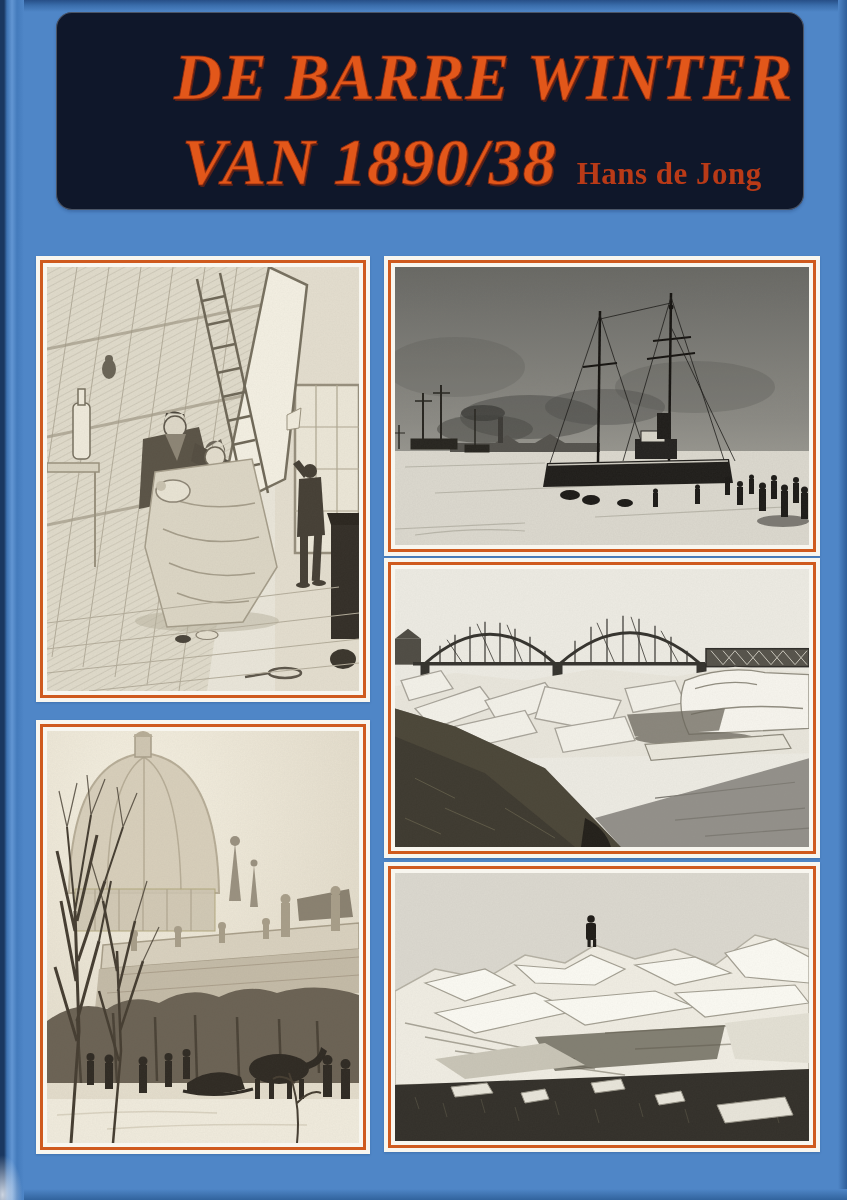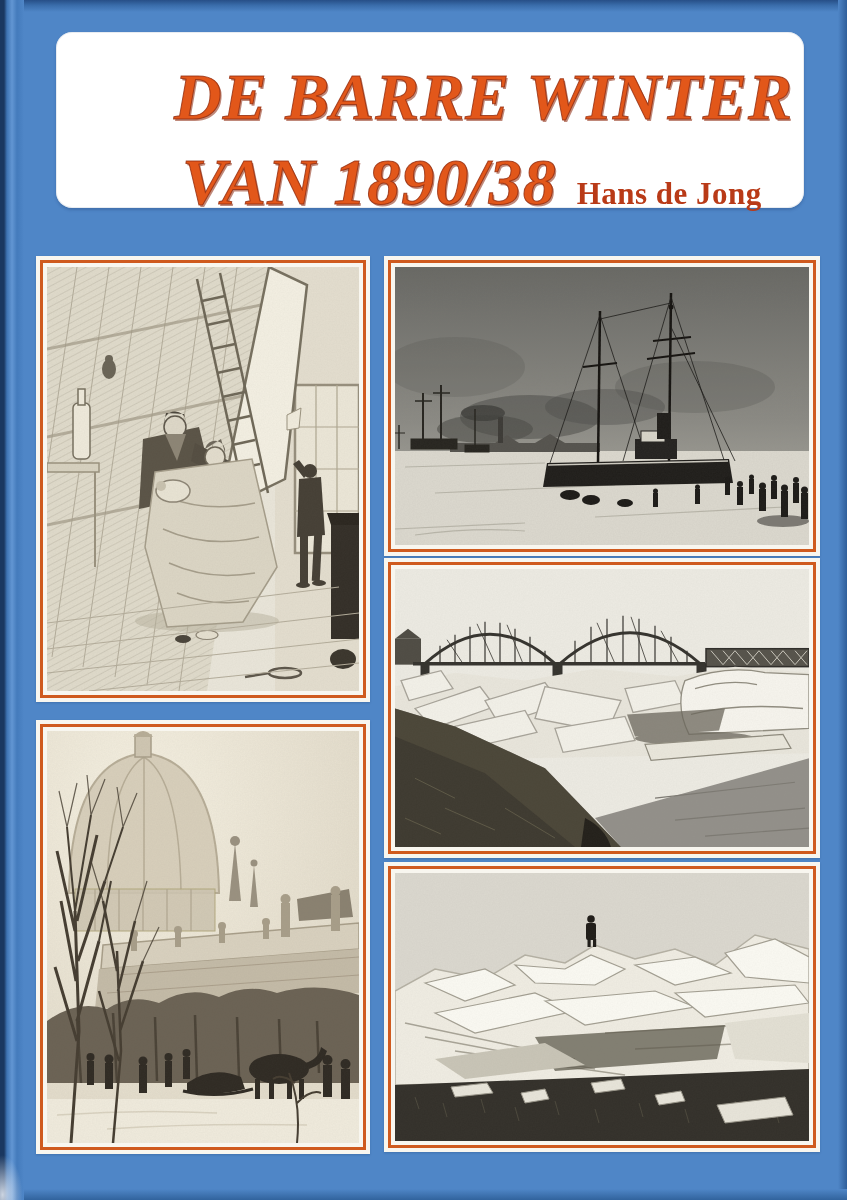--- a/index.html
+++ b/index.html
@@ -14,22 +14,22 @@
   .edge-bottom{position:absolute;left:0;bottom:0;width:847px;height:11px;
     background:linear-gradient(0deg,#2c5causes 0,#31639d 0%,#4f86c7 100%);
     background:linear-gradient(0deg,#31639d 0%,#4f86c7 100%);}
   .edge-right{position:absolute;right:0;top:0;width:9px;height:1200px;
     background:linear-gradient(270deg,#2f5f9b 0%,#4f86c7 100%);}
   .spine{position:absolute;left:0;top:0;width:24px;height:1200px;
     background:linear-gradient(90deg,#1a3760 0px,#1a3760 4px,#3f74b4 7px,#6296d3 12px,#447bbc 17px,#4f86c7 24px);}
   .spine-wear{position:absolute;left:0;top:1148px;width:26px;height:52px;
     background:radial-gradient(ellipse at 10% 90%,rgba(235,240,248,.85) 0%,rgba(235,240,248,0) 60%);}
   
-  .title-panel{position:absolute;left:56px;top:32px;width:748px;height:176px;
-    background:#ffffff;border-radius:16px;
+  .title-panel{position:absolute;left:56px;top:12px;width:748px;height:198px;
+    background:#0f172a;border-radius:16px;
     box-shadow:0 2px 3px rgba(25,55,105,.28), inset 0 0 0 1px rgba(190,200,215,.35);}
   .title-line1{position:absolute;left:118px;top:32px;
     font:italic bold 66px "Liberation Serif",serif;line-height:1;
     color:#e2571a;letter-spacing:1px;white-space:nowrap;
     -webkit-text-stroke:1px rgba(146,44,14,.8);
     text-shadow:1.5px 1.5px 0 rgba(140,40,12,.55);}
   .title-row2{position:absolute;left:126px;top:104px;white-space:nowrap;}
   .title-line2{display:inline-block;vertical-align:baseline;
     font:italic bold 66px "Liberation Serif",serif;line-height:1;
     color:#e2571a;letter-spacing:1px;

